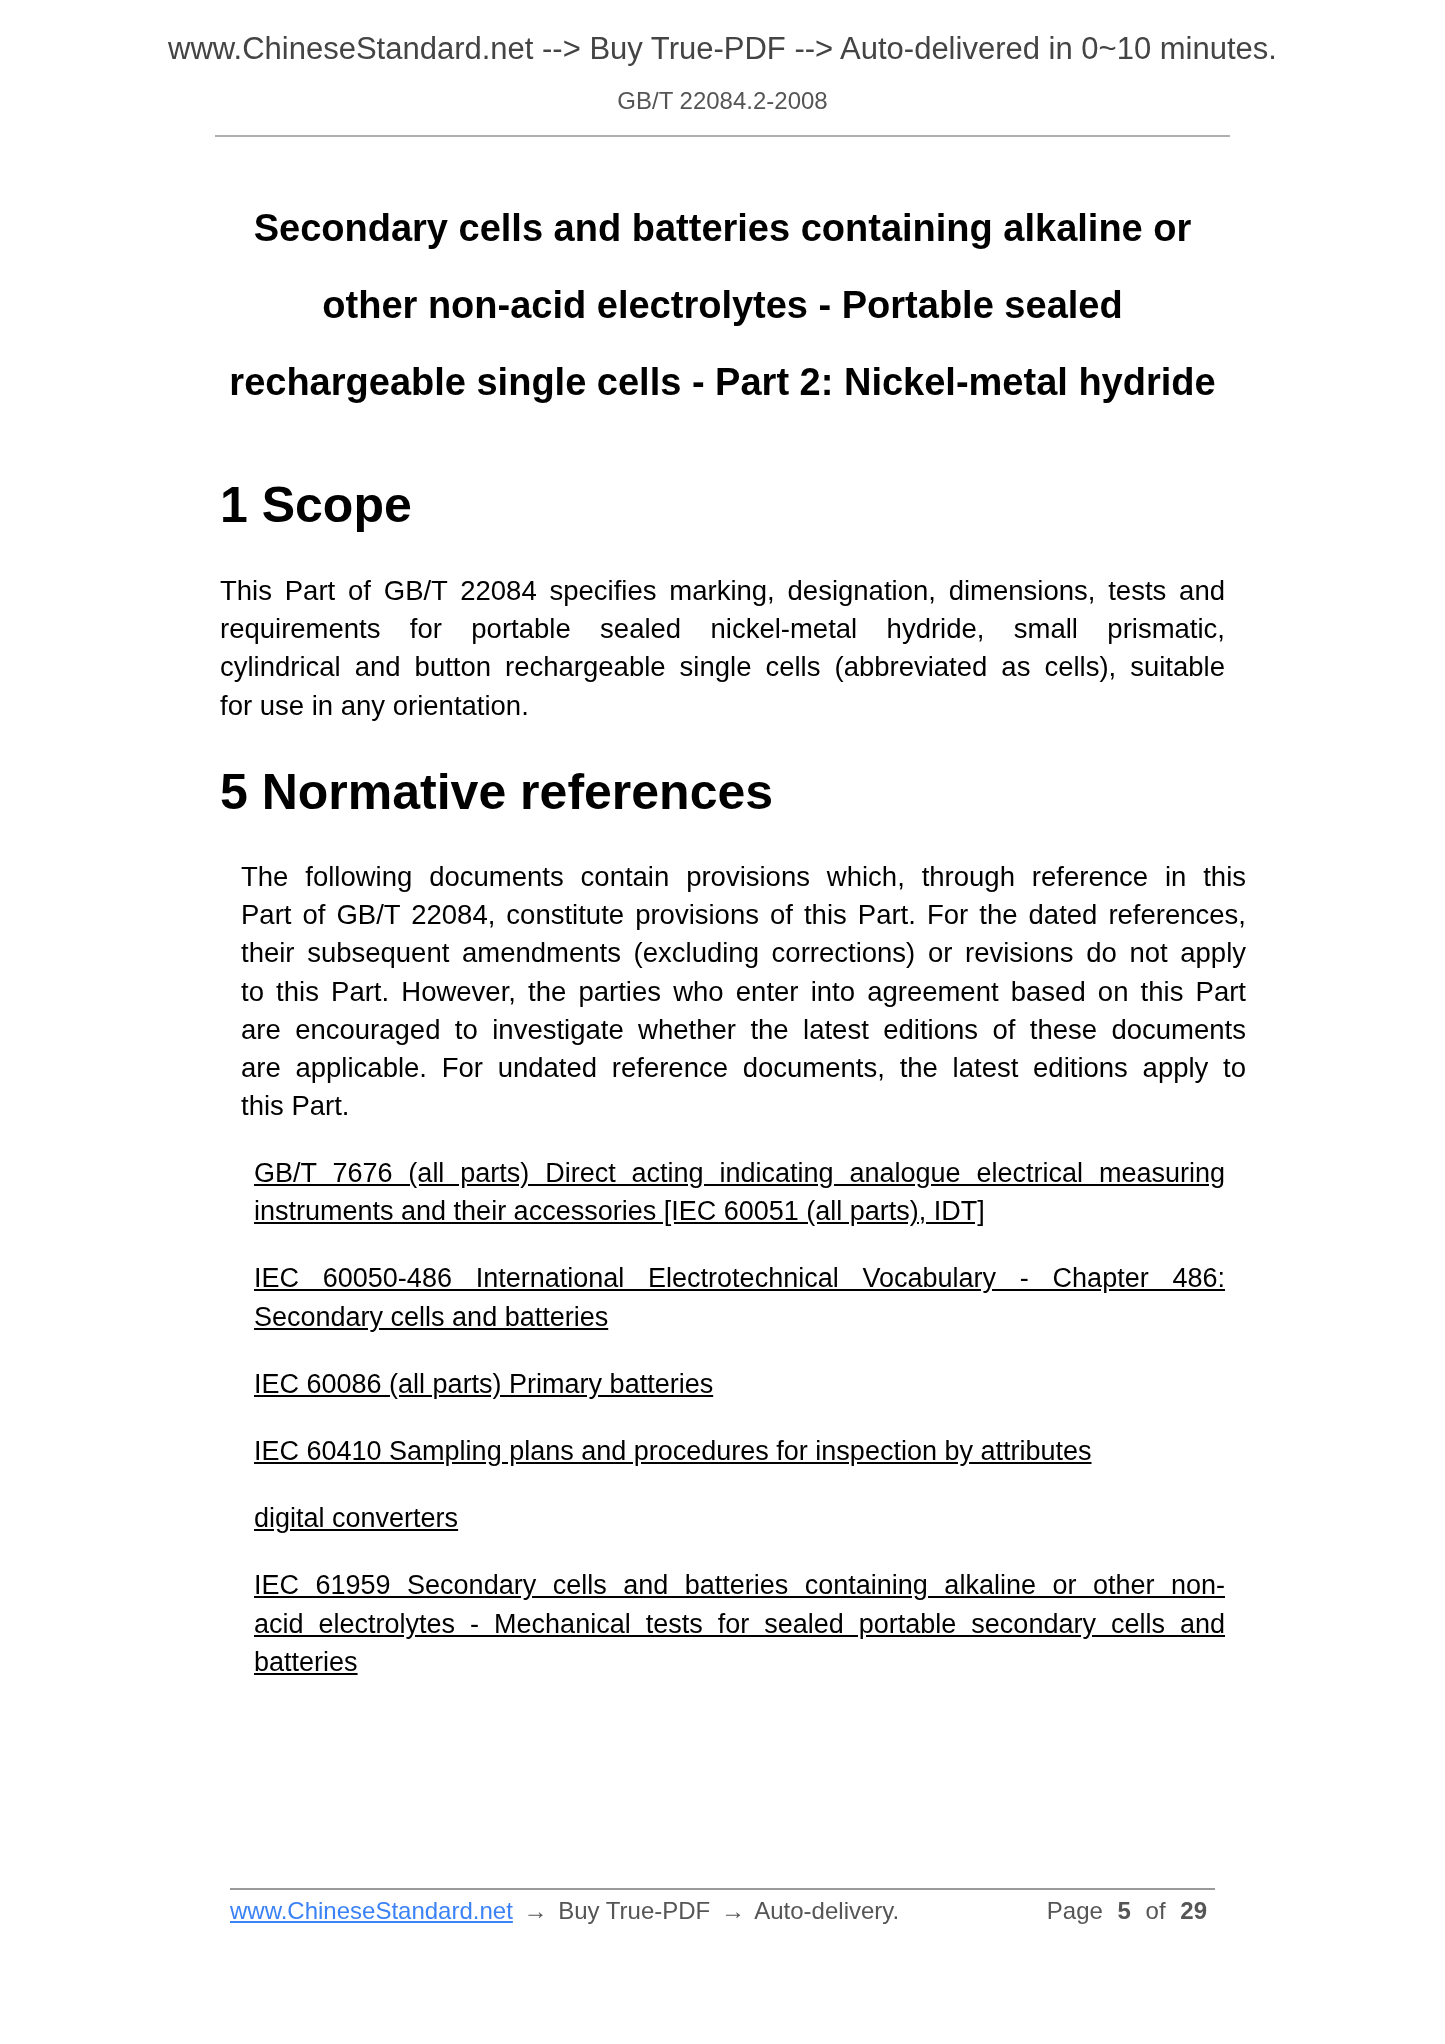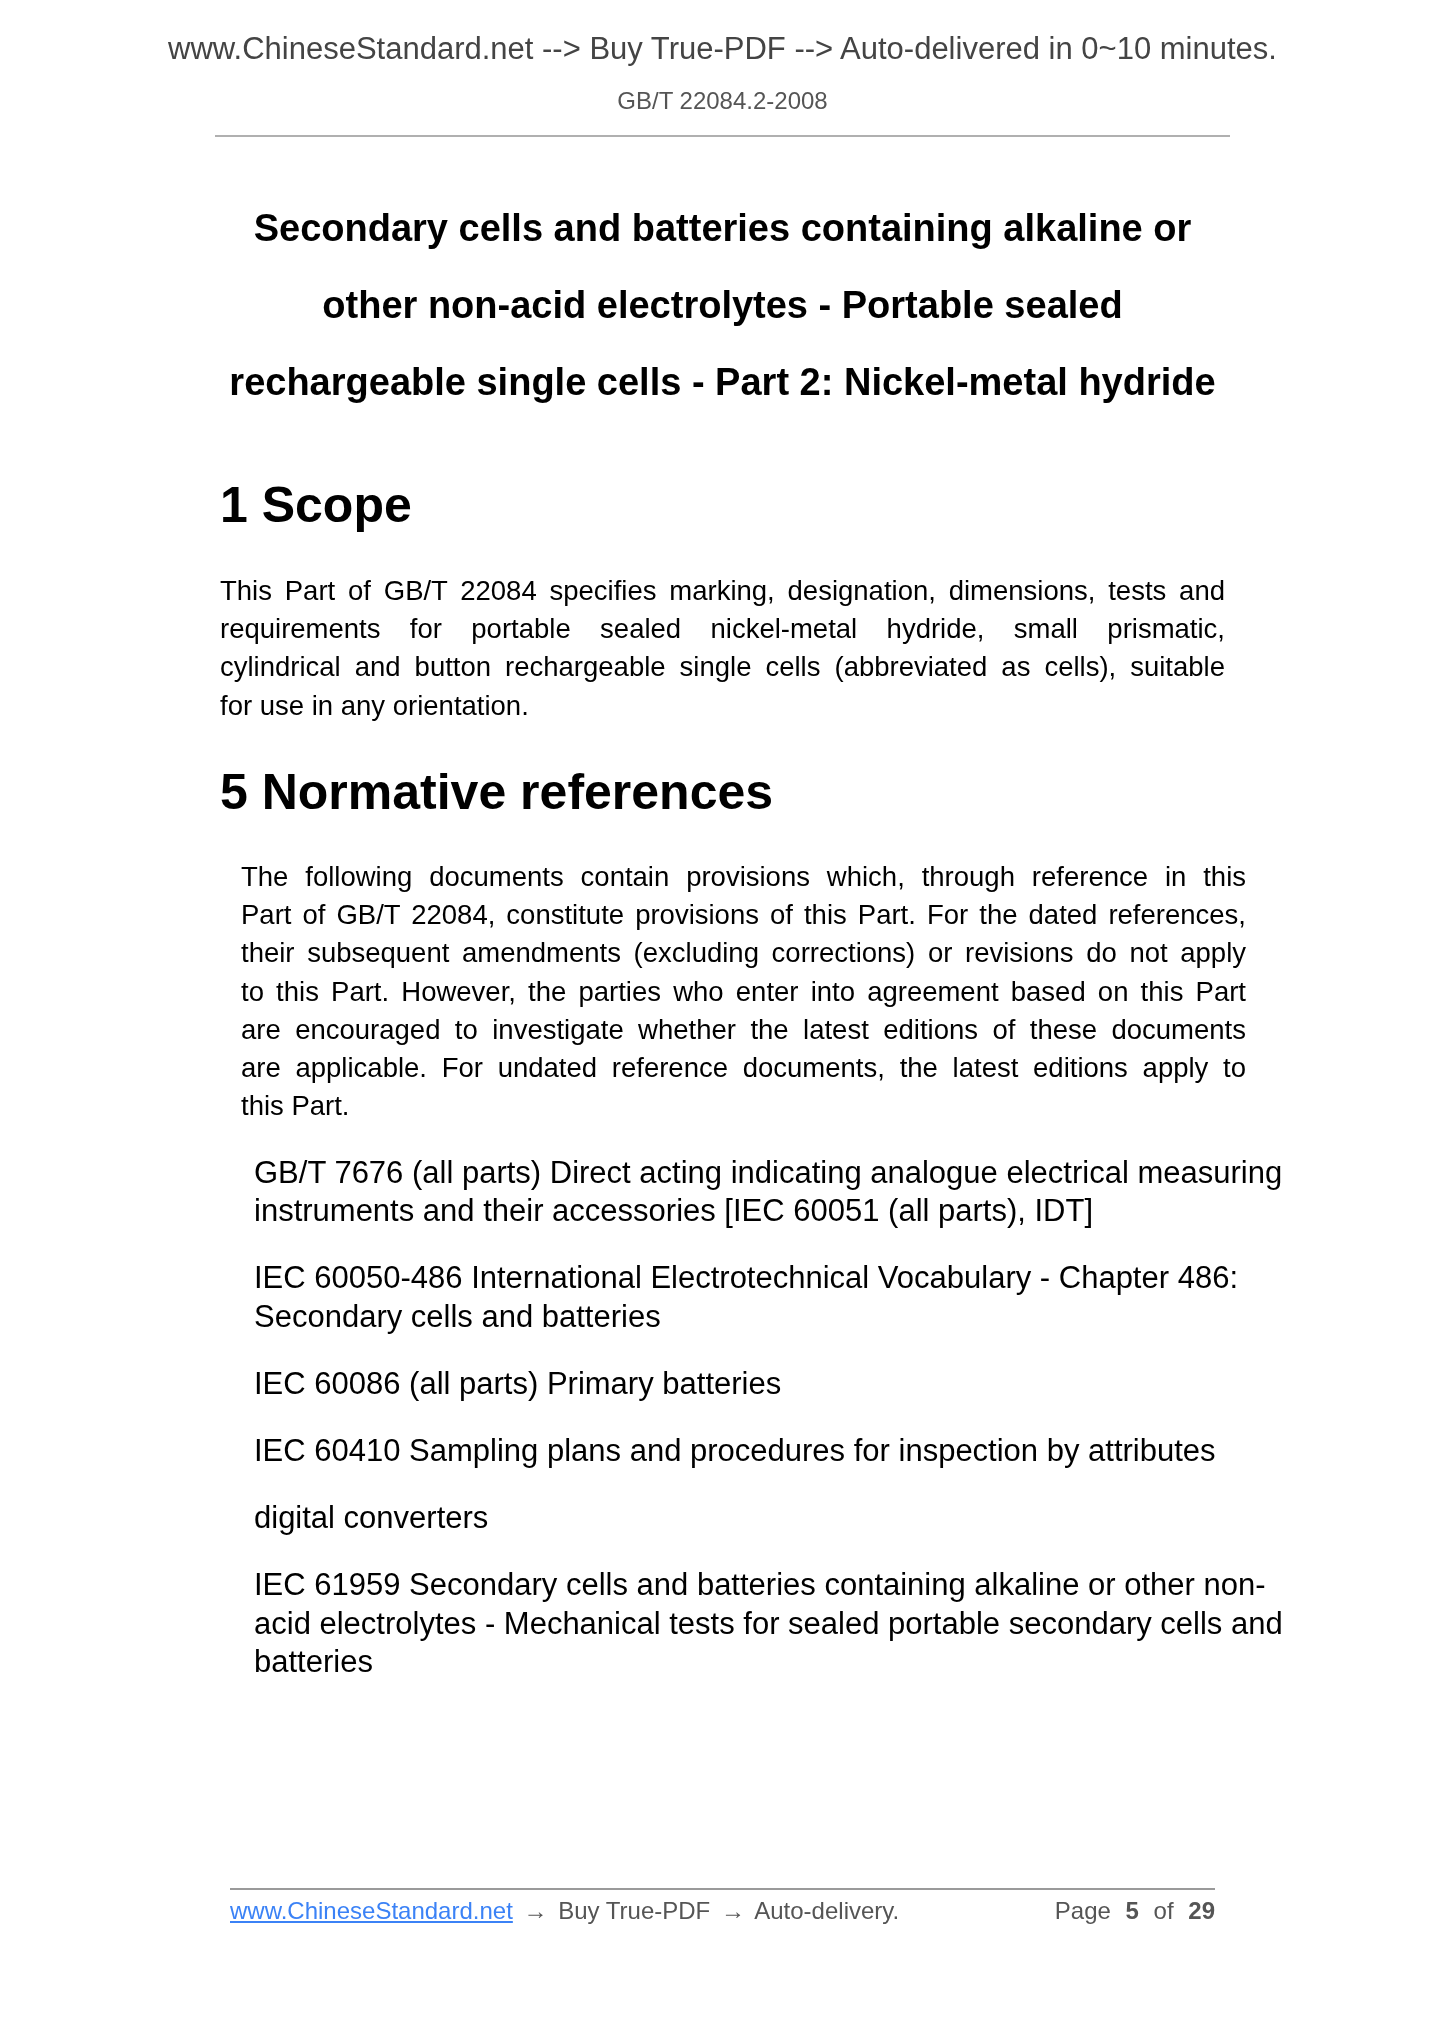--- a/index.html
+++ b/index.html
@@ -101,23 +101,24 @@
     .refs {
       position: absolute;
       left: 34px;
       width: 971px;
       top: 1154px;
       margin: 0;
       padding: 0;
       list-style: none;
     }
     .ref-item {
-      font-size: 31px;
+      font-size: 27px;
       line-height: 38.2px;
       margin: 0 0 29px 0;
+      text-decoration: underline;
     }
     .ref-item .ln {
       display: block;
       text-align: justify;
       text-align-last: justify;
       white-space: nowrap;
     }
     .ref-item .ln.last {
       text-align-last: left;
     }
@@ -143,21 +144,21 @@
     }
     .footer .page {
       position: absolute;
       right: 0;
       top: 0;
     }
     .footer .page b {
       font-weight: bold;
       margin: 0 8px;
     }
-    .footer .page b.last { margin-right: 0; }
+    .footer .page b.last { margin-right: 8px; }
   </style>
 </head>
 <body>
 
 <div class="top-banner">www.ChineseStandard.net --&gt; Buy True-PDF --&gt; Auto-delivered in 0~10 minutes.</div>
 <div class="doc-code">GB/T 22084.2-2008</div>
 <div class="rule header"></div>
 
 <div class="content">
   <h1 class="title">

